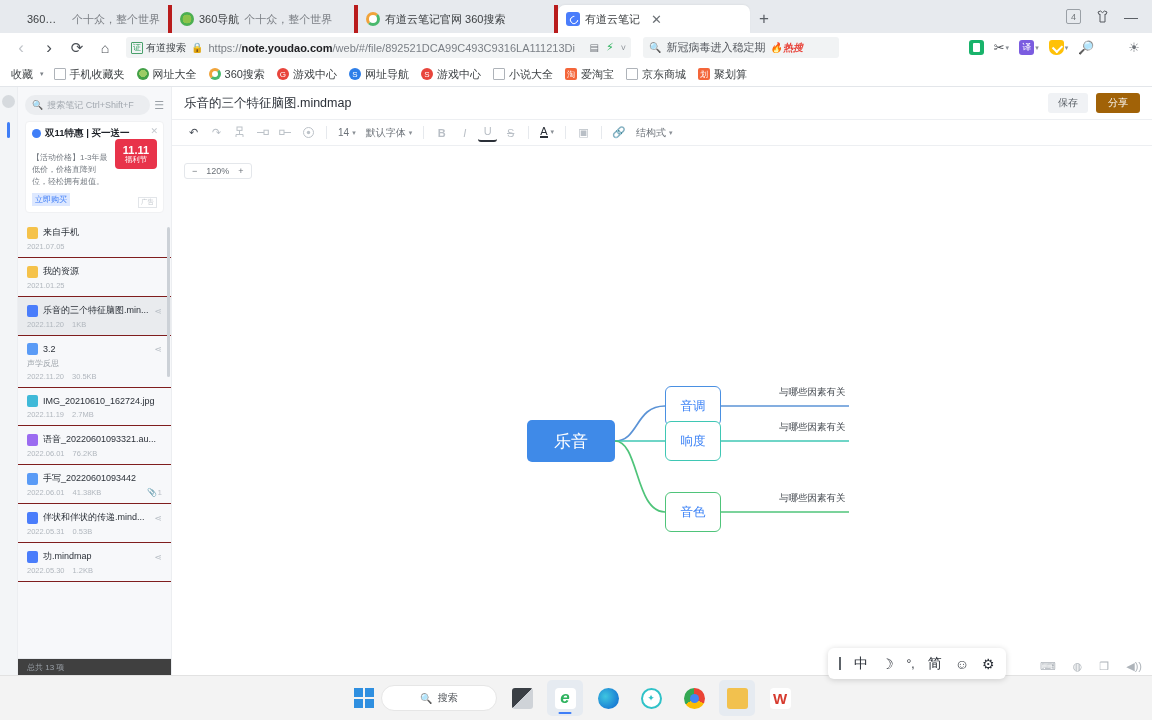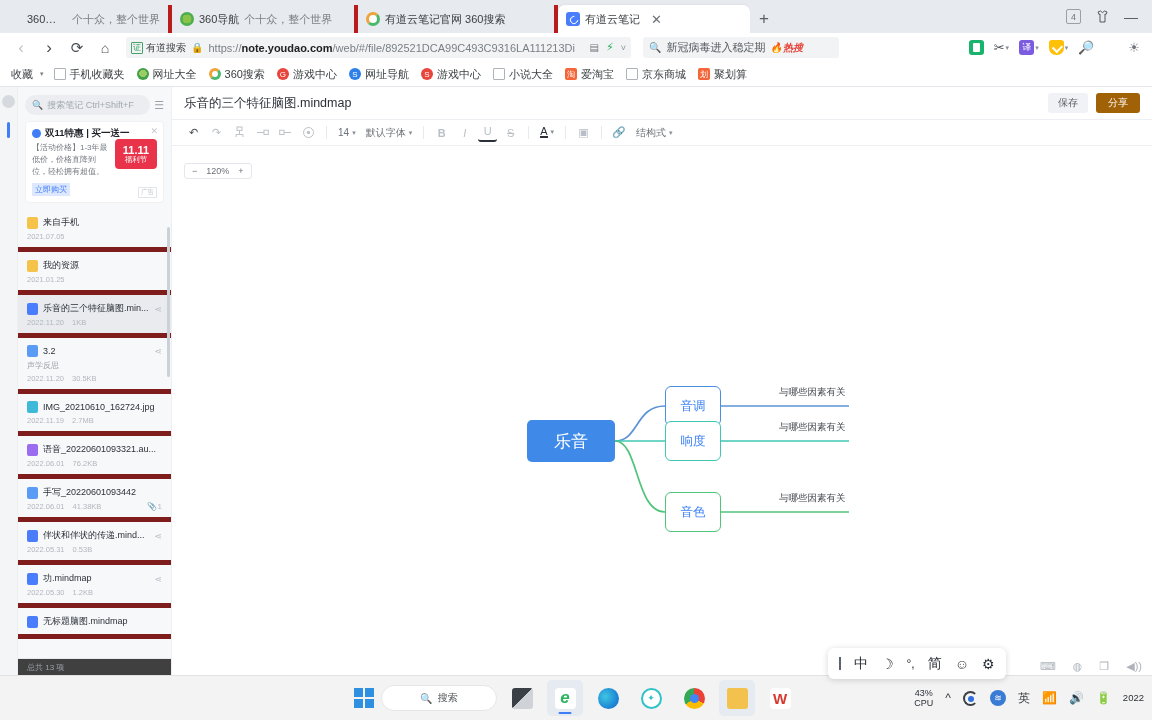--- a/index.html
+++ b/index.html
@@ -153,35 +153,35 @@
   .sb-list-ic { color:#9aa0a6; font-size: 11px; cursor:pointer;}
 
   .promo {
     margin: 0 7px 6px 7px; background: #fff; border-radius: 4px;
     padding: 5px 6px 6px 6px; position: relative;
     border: 1px solid #f0f1f3;
   }
   .promo-title { font-size: 9.5px; color: #1f2329; font-weight: 700; display:flex; align-items:center; gap:4px;}
   .promo-dot { width:9px;height:9px;border-radius:50%;background:#3f7ef7; flex:0 0 9px;}
   .promo-x { position:absolute; right:5px; top:4px; color:#c3c8ce; font-size:9px; cursor:pointer;}
-  .promo-body { font-size: 8px; color: #757b82; line-height: 1.5; margin-top: 2px; padding-right: 46px; }
+  .promo-body { font-size: 8px; color: #757b82; line-height: 1.5; margin-top: 12px; padding-right: 46px; }
   .promo-cta { margin-top:3px; font-size:8px; color:#3f7ef7; background:#dde8ff; display:inline-block; padding:1px 3px;}
   .promo-badge {
     position:absolute; right:6px; top:17px; width:42px; height:30px;
     background:#e8334a; border-radius:4px; color:#fff; text-align:center;
     display:flex;flex-direction:column;align-items:center;justify-content:center; line-height:1.1;
   }
   .promo-badge b { font-size:11px; }
   .promo-badge span { font-size:7.5px; }
   .promo-ad { position:absolute; right:6px; bottom:4px; font-size:6.5px; color:#c3c8ce; border:1px solid #e2e5e9; padding:0 2px;}
 
   .file-list { flex: 1; overflow: hidden; }
   .file-item {
     padding: 7px 9px 6px 9px; position: relative; cursor: pointer;
-    border-bottom: 5px solid #7f1d1d;
+    border-bottom: 1px solid #7f1d1d;
   }
   .file-item.selected { background: #e9ebee; }
   .file-row1 { display:flex; align-items:center; gap:5px; }
   .f-ic { width:11px;height:12px;flex:0 0 11px;border-radius:2px; }
   .f-folder { background:#f5c24a; border-radius:2px 2px 2px 2px; }
   .f-mind { background:#4a7dfb; }
   .f-doc { background:#5a9bf6; }
   .f-img { background:#3fb9d8; }
   .f-audio { background:#9b6bf0; }
   .f-name { font-size:9px; color:#2b3038; white-space:nowrap; overflow:hidden; text-overflow:ellipsis; flex:1; }
@@ -542,26 +542,20 @@
         </div>
         <div class="file-item">
           <div class="file-row1">
               <span class="f-ic f-mind"></span>
               <span class="f-name">功.mindmap</span>
               <span class="f-share">⋖</span>
             </div>
           <div class="f-meta">
               <span>2022.05.30</span>
               <span>1.2KB</span>
-            </div>
-        </div>
-        <div class="file-item">
-          <div class="file-row1">
-              <span class="f-ic f-mind"></span>
-              <span class="f-name">无标题脑图.mindmap</span>
             </div>
         </div>
       </div>
 
       <div class="sb-scroll"></div>
       <div class="sb-footer">总共 13 项</div>
     </div>
 
     <div class="editor">
       <div class="ed-header">
@@ -708,33 +702,15 @@
           <span class="ai ai-chrome"></span>
         </div>
       <div class="tb-app on">
           <span class="ai ai-folder"></span>
         </div>
       <div class="tb-app">
           <span class="ai ai-wps">W</span>
         </div>
     </div>
 
-    <div class="tray">
-      <div class="cpu">
-        <div>43%</div>
-        <div>CPU</div>
-      </div>
-      <span class="tray-ic">^</span>
-      <span class="tray-ic">
-          <span class="sync-ic"></span>
-        </span>
-      <span class="tray-ic">
-          <span class="tray-360">≋</span>
-        </span>
-      <span class="tray-ic">英</span>
-      <span class="tray-ic">📶</span>
-      <span class="tray-ic">🔊</span>
-      <span class="tray-ic">🔋</span>
-      <span class="tray-date">2022</span>
-    </div>
   </div>
 
 </div>
 
 </body></html>

